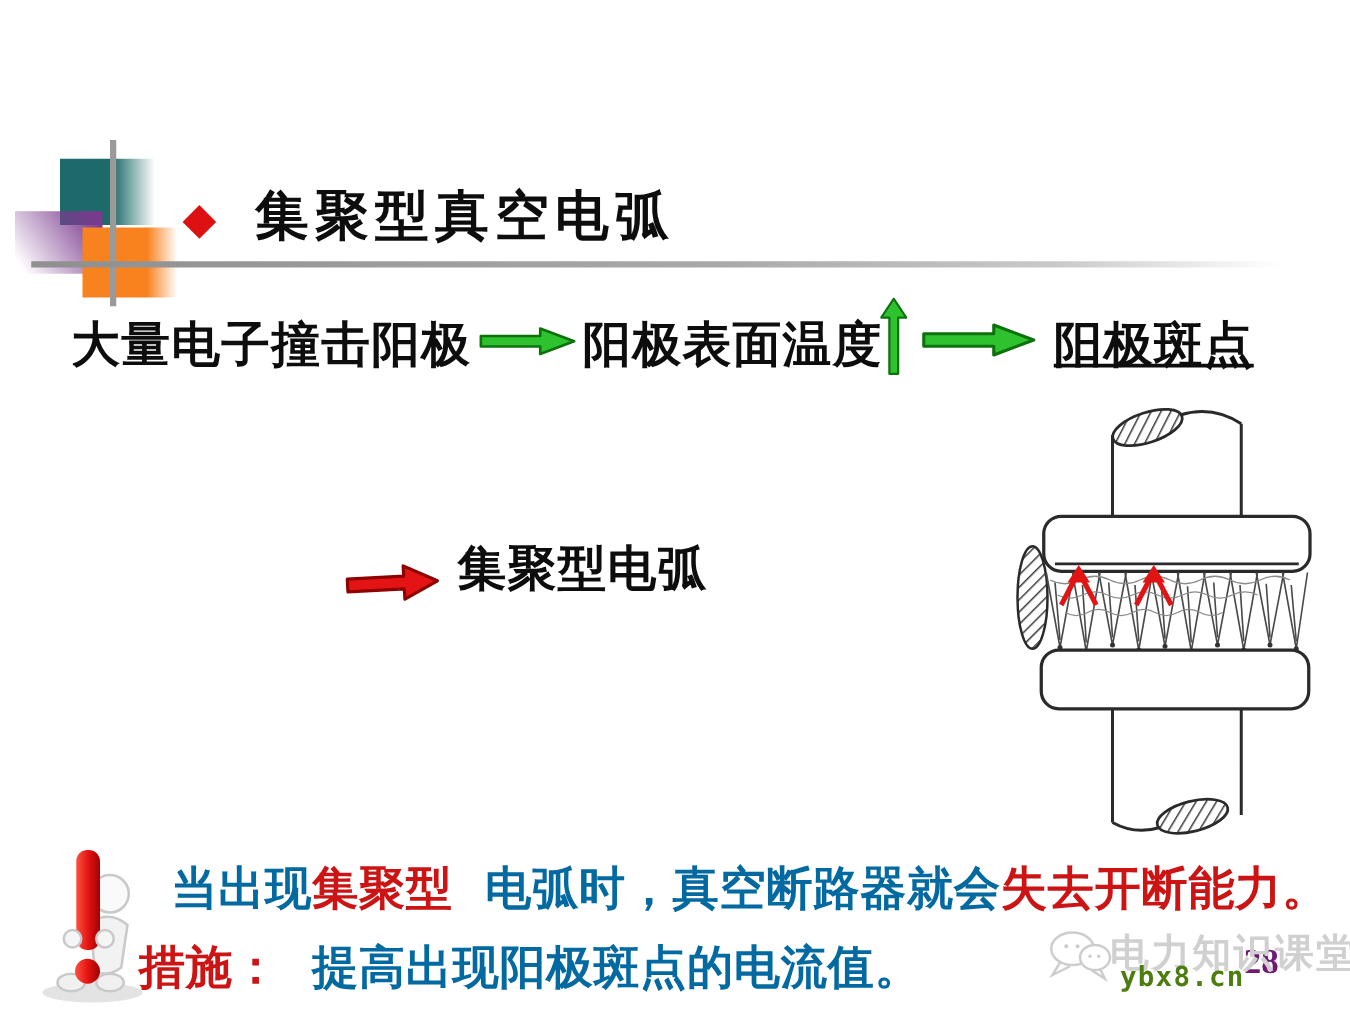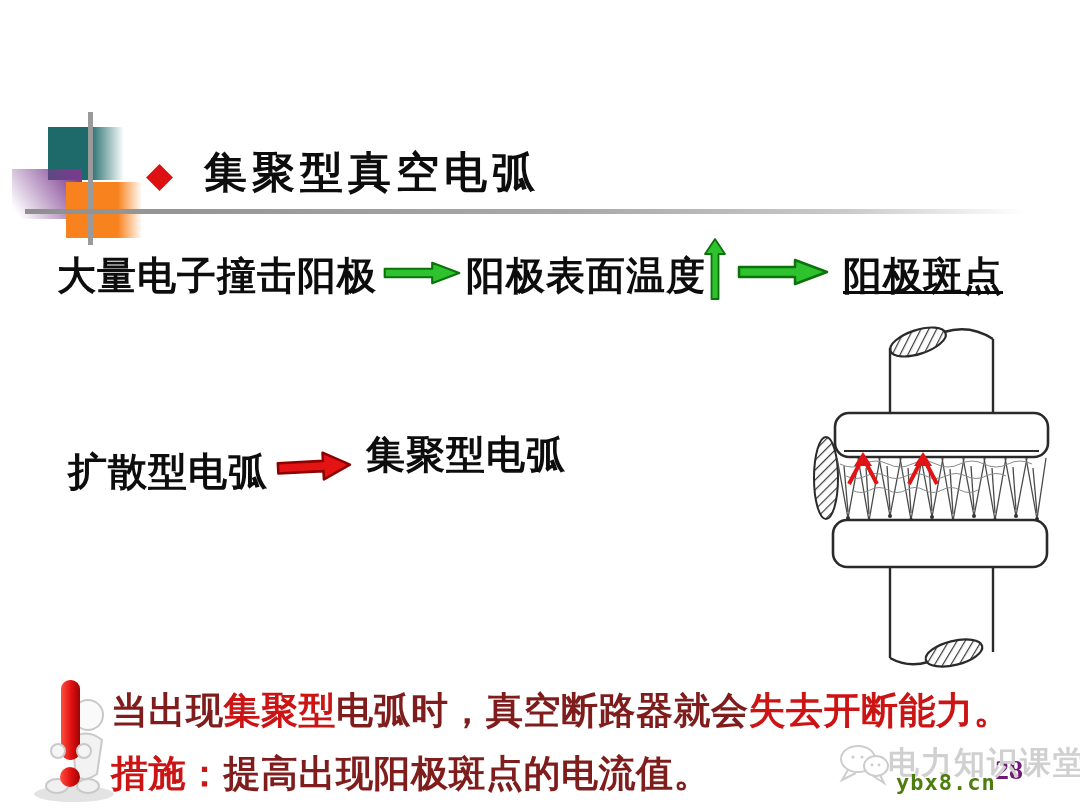--- a/index.html
+++ b/index.html
@@ -27,21 +27,21 @@
   .f1-s1{left:57px;top:249px;}
   .f1-s2{left:466px;top:249px;}
   .f1-s3{left:843px;top:249px;text-decoration:underline;}
   .f2-from{left:68px;top:445px;}
   .f2-to{left:366px;top:428px;}
 
   .note-line{font-size:37px;font-weight:bold;white-space:nowrap;letter-spacing:0.5px;}
   .note-1{left:111px;top:686px;}
   .note-2{left:111px;top:749px;}
   .red-seg{color:#cc1414;margin-top:13px;}
-  .black-seg{color:#7f1d1d;}
+  .black-seg{color:#0369a1;margin-left:26px;}
 
   
   .arr1{left:383px;top:257px;}
   .arr-up{left:704px;top:238px;}
   .arr2{left:736px;top:256px;}
   .arr-red{left:276px;top:449px;transform:rotate(-3deg);}
 
   
   .electrode-fig{left:800px;top:316px;}
 
@@ -81,21 +81,20 @@
   <svg class="abs arr-up" width="22" height="62" viewBox="0 0 22 62">
     <polygon points="11,1 21,16 14.5,16 14.5,61 7.5,61 7.5,16 1,16" fill="#2ec22e" stroke="#0c720c" stroke-width="1.8" stroke-linejoin="round"></polygon>
   </svg>
 
   <svg class="abs arr2" width="94" height="32" viewBox="0 0 92 32">
     <polygon points="2,11 58,11 58,4 90,16 58,28 58,21 2,21" fill="#2ec22e" stroke="#0c720c" stroke-width="2.5" stroke-linejoin="round"></polygon>
   </svg>
 
   <div class="abs cjk t-flow f1-s3">阳极斑点</div>
 
-  <div class="abs cjk t-flow f2-from">扩散型电弧</div>
 
   <svg class="abs arr-red" width="76" height="35" viewBox="0 0 74 34">
     <polygon points="2,12 46,12 46,4 72,17 46,30 46,22 2,22" fill="#e51414" stroke="#8f0000" stroke-width="2.5" stroke-linejoin="round"></polygon>
   </svg>
 
   <div class="abs cjk t-flow f2-to">集聚型电弧</div>
 
   <svg class="abs electrode-fig" width="278" height="366" viewBox="0 0 278 366">
     <defs>
       <pattern id="hatch" patternUnits="userSpaceOnUse" width="7" height="7" patternTransform="rotate(45)">

